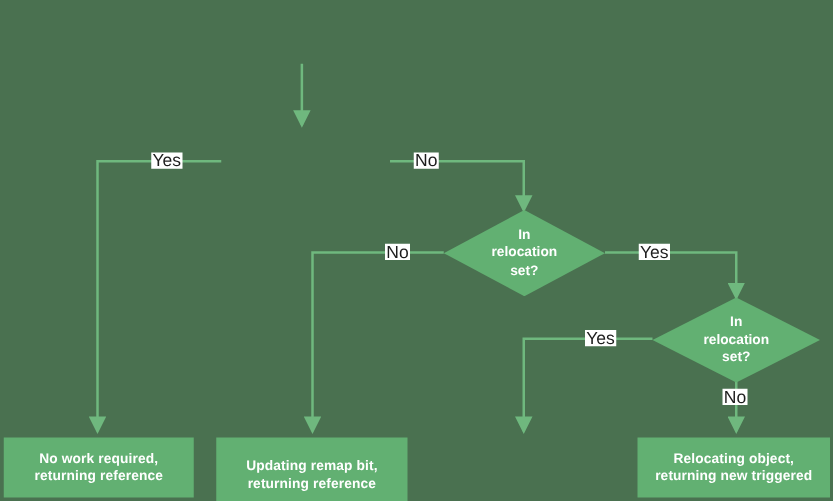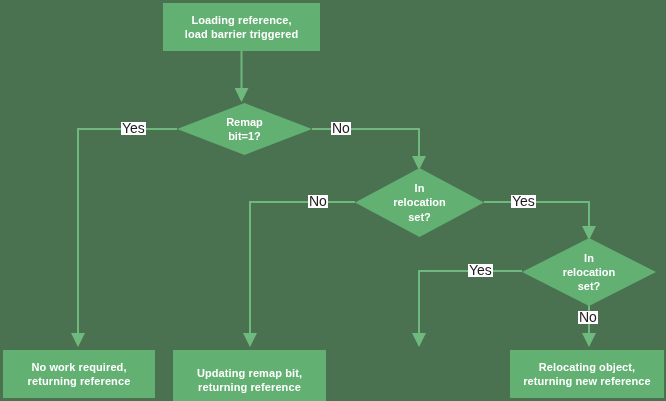--- a/index.html
+++ b/index.html
@@ -91,32 +91,21 @@
 
     <path d="M 355 202 L 250 202 L 250 345" stroke="#6fb87e" stroke-width="2" fill="none" marker-end="url(#arrow)"></path>
 
     <path d="M 484 202 L 589 202 L 589 238" stroke="#6fb87e" stroke-width="2" fill="none" marker-end="url(#arrow)"></path>
 
     <path d="M 522 271 L 419 271 L 419 345" stroke="#6fb87e" stroke-width="2" fill="none" marker-end="url(#arrow)"></path>
 
     <path d="M 589 305 L 589 345" stroke="#6fb87e" stroke-width="2" fill="none" marker-end="url(#arrow)"></path>
   </svg>
 
-  <div class="node box" style="left:163px; top:3px; width:157px; height:48px;">
-    <span>Loading reference,
-load barrier triggered</span>
-  </div>
 
-  <div class="diamond-wrap" style="left:177px; top:103px; width:135px; height:52px;">
-    <svg width="135" height="52" viewBox="0 0 135 52" xmlns="http://www.w3.org/2000/svg">
-      <polygon points="67.5,0 135,26 67.5,52 0,26" fill="#62b072"></polygon>
-    </svg>
-    <div class="diamond-label">Remap
-bit=1?</div>
-  </div>
 
   <div class="diamond-wrap" style="left:355px; top:168px; width:129px; height:69px;">
     <svg width="129" height="69" viewBox="0 0 129 69" xmlns="http://www.w3.org/2000/svg">
       <polygon points="64.5,0 129,34.5 64.5,69 0,34.5" fill="#62b072"></polygon>
     </svg>
     <div class="diamond-label">In
 relocation
 set?</div>
   </div>
 
@@ -135,21 +124,21 @@
   </div>
 
   <div class="node box" style="left:173px; top:350px; width:153px; height:60px;">
     <span>Updating remap bit,
 returning reference</span>
   </div>
 
 
   <div class="node box" style="left:510px; top:350px; width:154px; height:48px;">
     <span>Relocating object,
-returning new reference</span>
+returning new triggered</span>
   </div>
 
   <div class="edge-label" style="left:121px; top:122px;">Yes</div>
 
   <div class="edge-label" style="left:331px; top:122px;">No</div>
 
   <div class="edge-label" style="left:308px; top:195px;">No</div>
 
   <div class="edge-label" style="left:511px; top:195px;">Yes</div>
 

